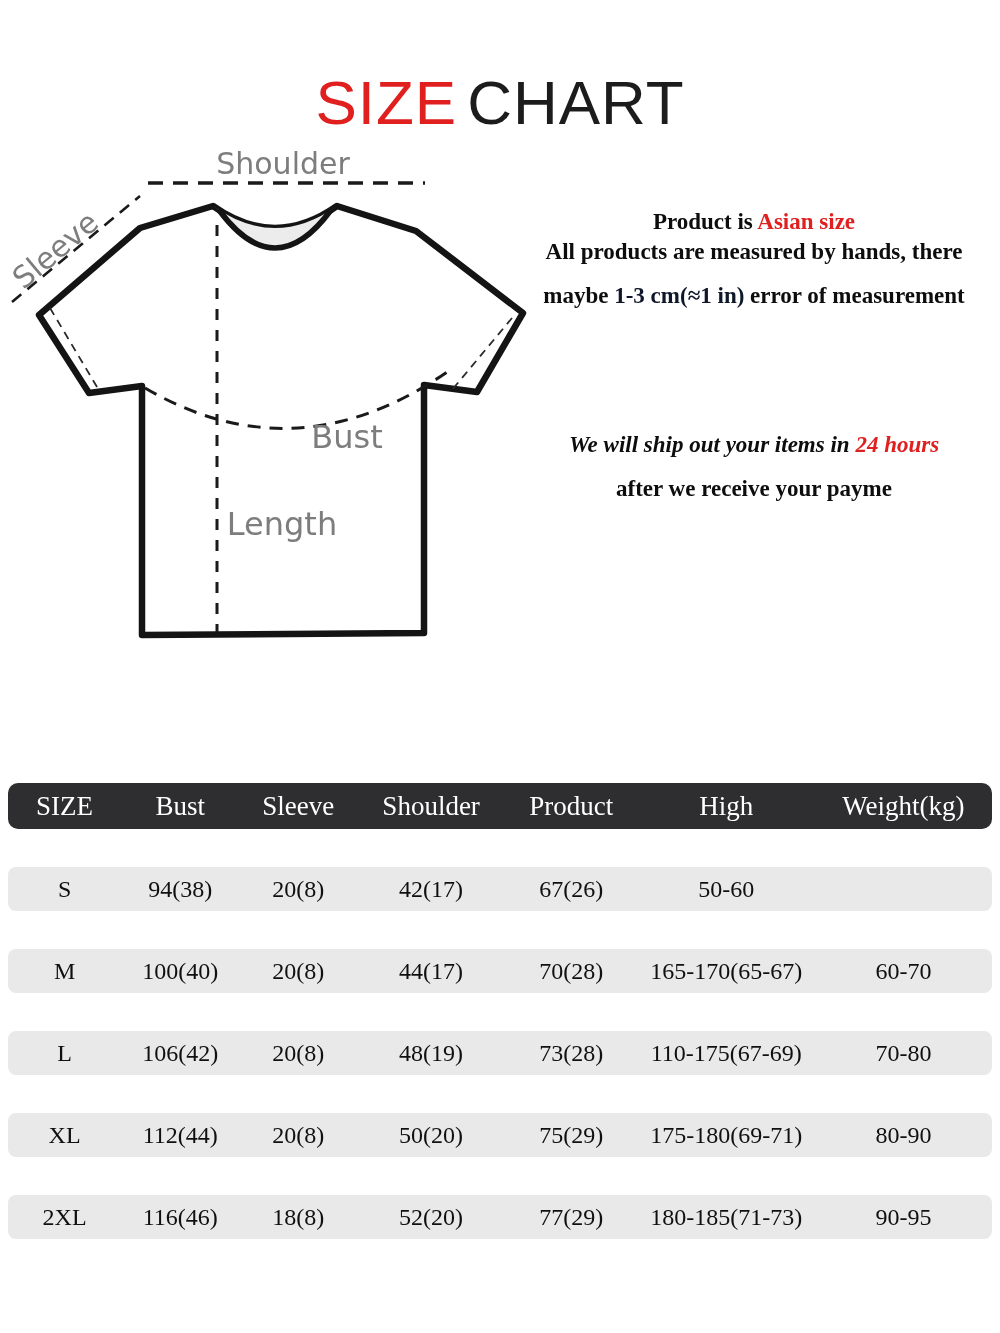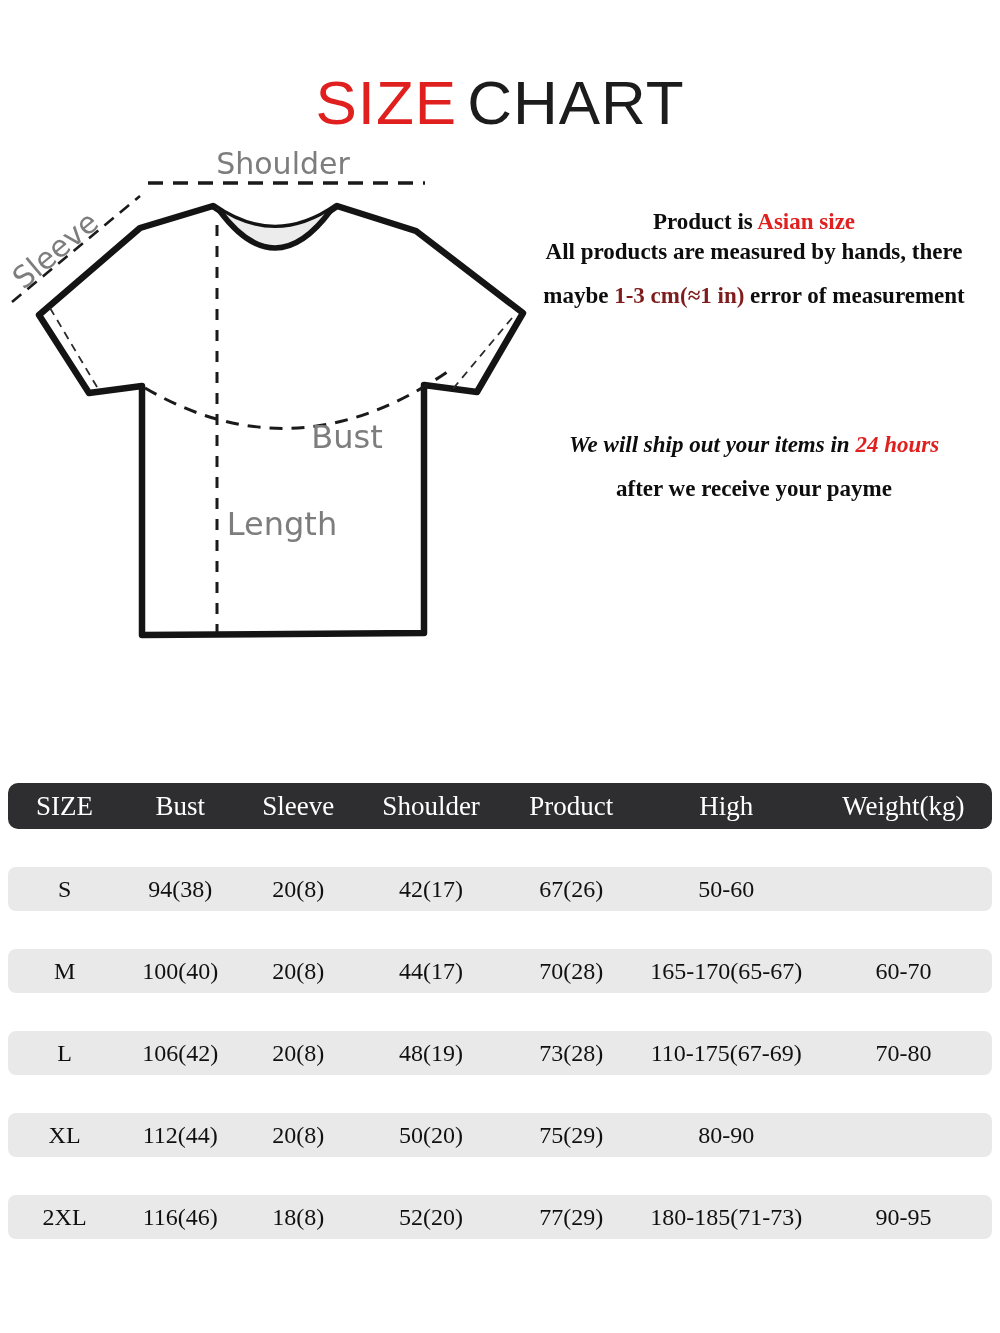--- a/index.html
+++ b/index.html
@@ -66,21 +66,21 @@
     <text x="347" y="308" text-anchor="middle" font-family="DejaVu Sans, sans-serif" font-size="32" fill="#7d7d7d">Bust</text>
     <text x="282" y="395" text-anchor="middle" font-family="DejaVu Sans, sans-serif" font-size="32" fill="#7d7d7d">Length</text>
   </svg>
 
   <div class="notes">
     <div class="note-line nl1">
       <span>Product is </span><span style="color:#e01f1f">Asian size</span>
     </div>
     <div class="note-line nl2">All products are measured by hands, there</div>
     <div class="note-line nl3">
-      <span>maybe </span><span style="color:#7f1d1d">1-3 cm(≈1 in)</span><span> error of measurement</span>
+      <span>maybe </span><span style="color:#0f172a">1-3 cm(≈1 in)</span><span> error of measurement</span>
     </div>
     <div class="note-line nl4">
       <span>We will ship out your items in </span><span style="color:#e01f1f">24 hours</span>
     </div>
     <div class="note-line nl5">after we receive your payme</div>
   </div>
 
   <div class="size-table">
     <div class="tgrid thead">
       <div class="cell">SIZE</div>
@@ -120,20 +120,21 @@
       <div class="cell">110-175(67-69)</div>
       <div class="cell">70-80</div>
     </div>
 
     <div class="tgrid trow">
       <div class="cell">XL</div>
       <div class="cell">112(44)</div>
       <div class="cell">20(8)</div>
       <div class="cell">50(20)</div>
       <div class="cell">75(29)</div>
+      <div class="cell">175-180(69-71)</div>
       <div class="cell">80-90</div>
     </div>
 
     <div class="tgrid trow">
       <div class="cell">2XL</div>
       <div class="cell">116(46)</div>
       <div class="cell">18(8)</div>
       <div class="cell">52(20)</div>
       <div class="cell">77(29)</div>
       <div class="cell">180-185(71-73)</div>

